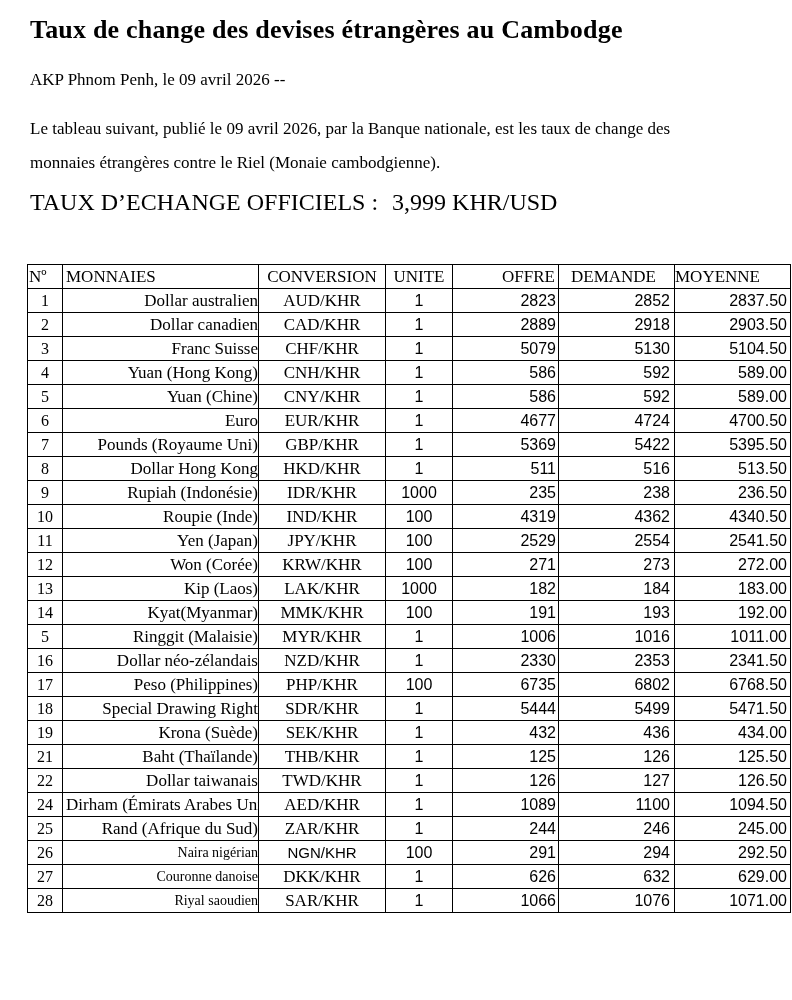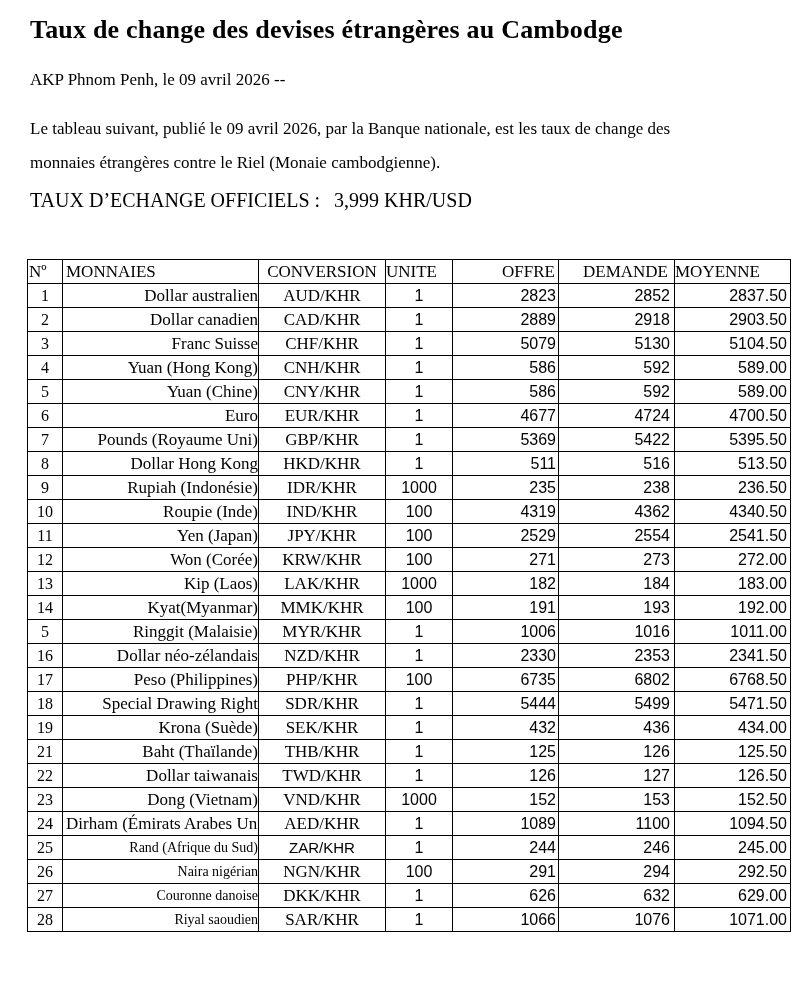--- a/index.html
+++ b/index.html
@@ -29,21 +29,21 @@
     line-height: 1.3;
   }
   .intro {
     margin-top: 21px;
     font-size: 17px;
     line-height: 34px;
     max-width: 730px;
   }
   .official-rate {
     margin-top: 7px;
-    font-size: 20px;
+    font-size: 24px;
     line-height: 1.3;
   }
   .official-rate .rate-value {
     margin-left: 14px;
   }
   table.rates {
     margin-top: 46px;
     margin-left: -3px;
     border-collapse: collapse;
     table-layout: fixed;
@@ -66,23 +66,23 @@
 
   
   table.rates th {
     font-weight: normal;
     font-size: 17px;
     font-family: "Liberation Serif", serif;
   }
   th.col-no      { text-align: left;  padding-left: 1px; }
   th.col-name    { text-align: left;  padding-left: 3px; }
   th.col-conv    { text-align: center; }
-  th.col-unit    { text-align: left; }
+  th.col-unit    { text-align: center; }
   th.col-offre   { text-align: right; padding-right: 3px; }
-  th.col-demande { text-align: right; padding-right: 6px; }
+  th.col-demande { text-align: center; padding-right: 6px; }
   th.col-moyenne { text-align: left; padding-right: 4px; }
 
   
   td.col-no {
     text-align: center;
     font-size: 16px;
     font-family: "Liberation Serif", serif;
   }
   td.col-name {
     text-align: right;
@@ -336,29 +336,20 @@
         <tr>
           <td class="col-no">22</td>
           <td class="col-name">Dollar taiwanais</td>
           <td class="col-conv">TWD/KHR</td>
           <td class="col-unit">1</td>
           <td class="col-offre">126</td>
           <td class="col-demande">127</td>
           <td class="col-moyenne">126.50</td>
         </tr>
         <tr>
-          <td class="col-no">23</td>
-          <td class="col-name">Dong (Vietnam)</td>
-          <td class="col-conv">VND/KHR</td>
-          <td class="col-unit">1000</td>
-          <td class="col-offre">152</td>
-          <td class="col-demande">153</td>
-          <td class="col-moyenne">152.50</td>
-        </tr>
-        <tr>
           <td class="col-no">24</td>
           <td class="col-name">Dirham (Émirats Arabes Uni)</td>
           <td class="col-conv">AED/KHR</td>
           <td class="col-unit">1</td>
           <td class="col-offre">1089</td>
           <td class="col-demande">1100</td>
           <td class="col-moyenne">1094.50</td>
         </tr>
         <tr>
           <td class="col-no">25</td>

